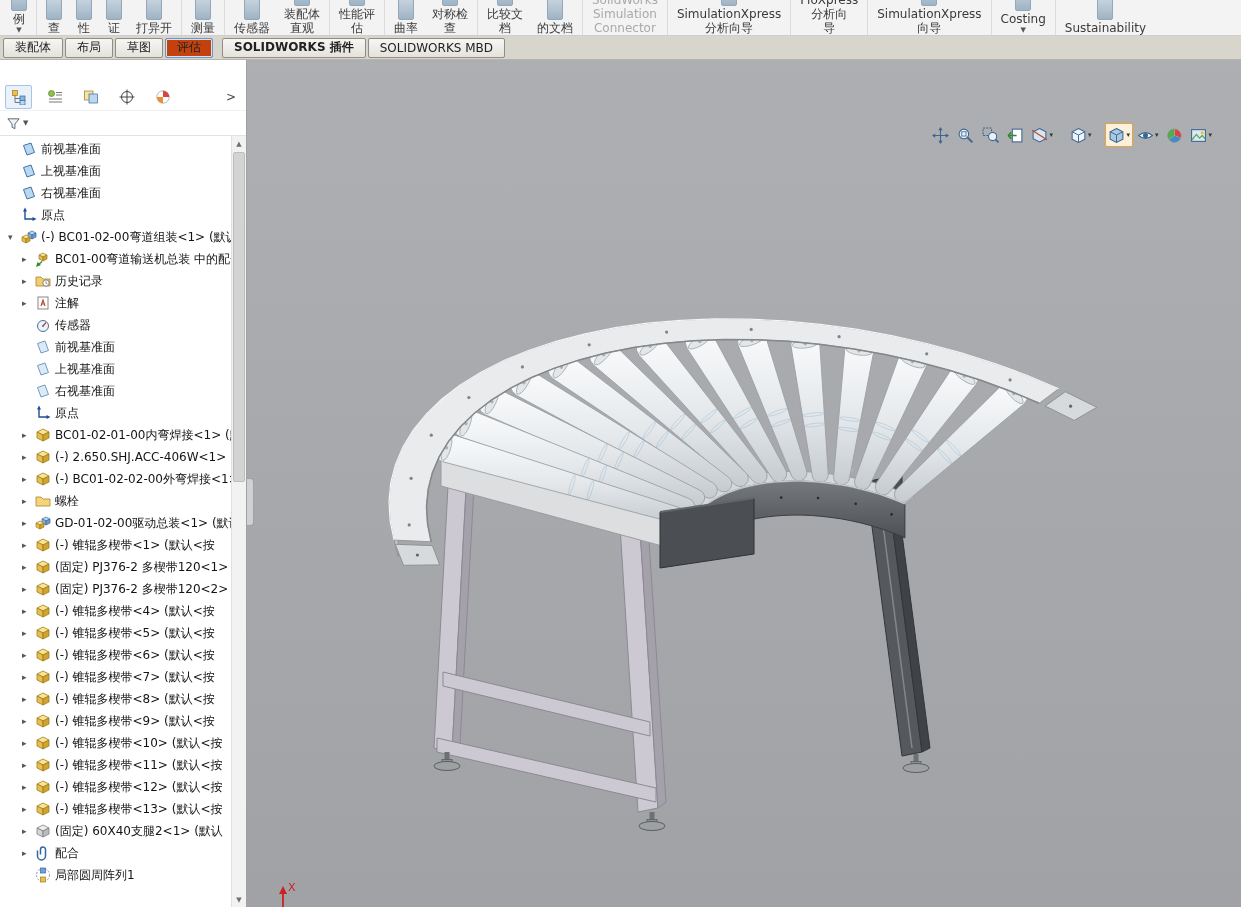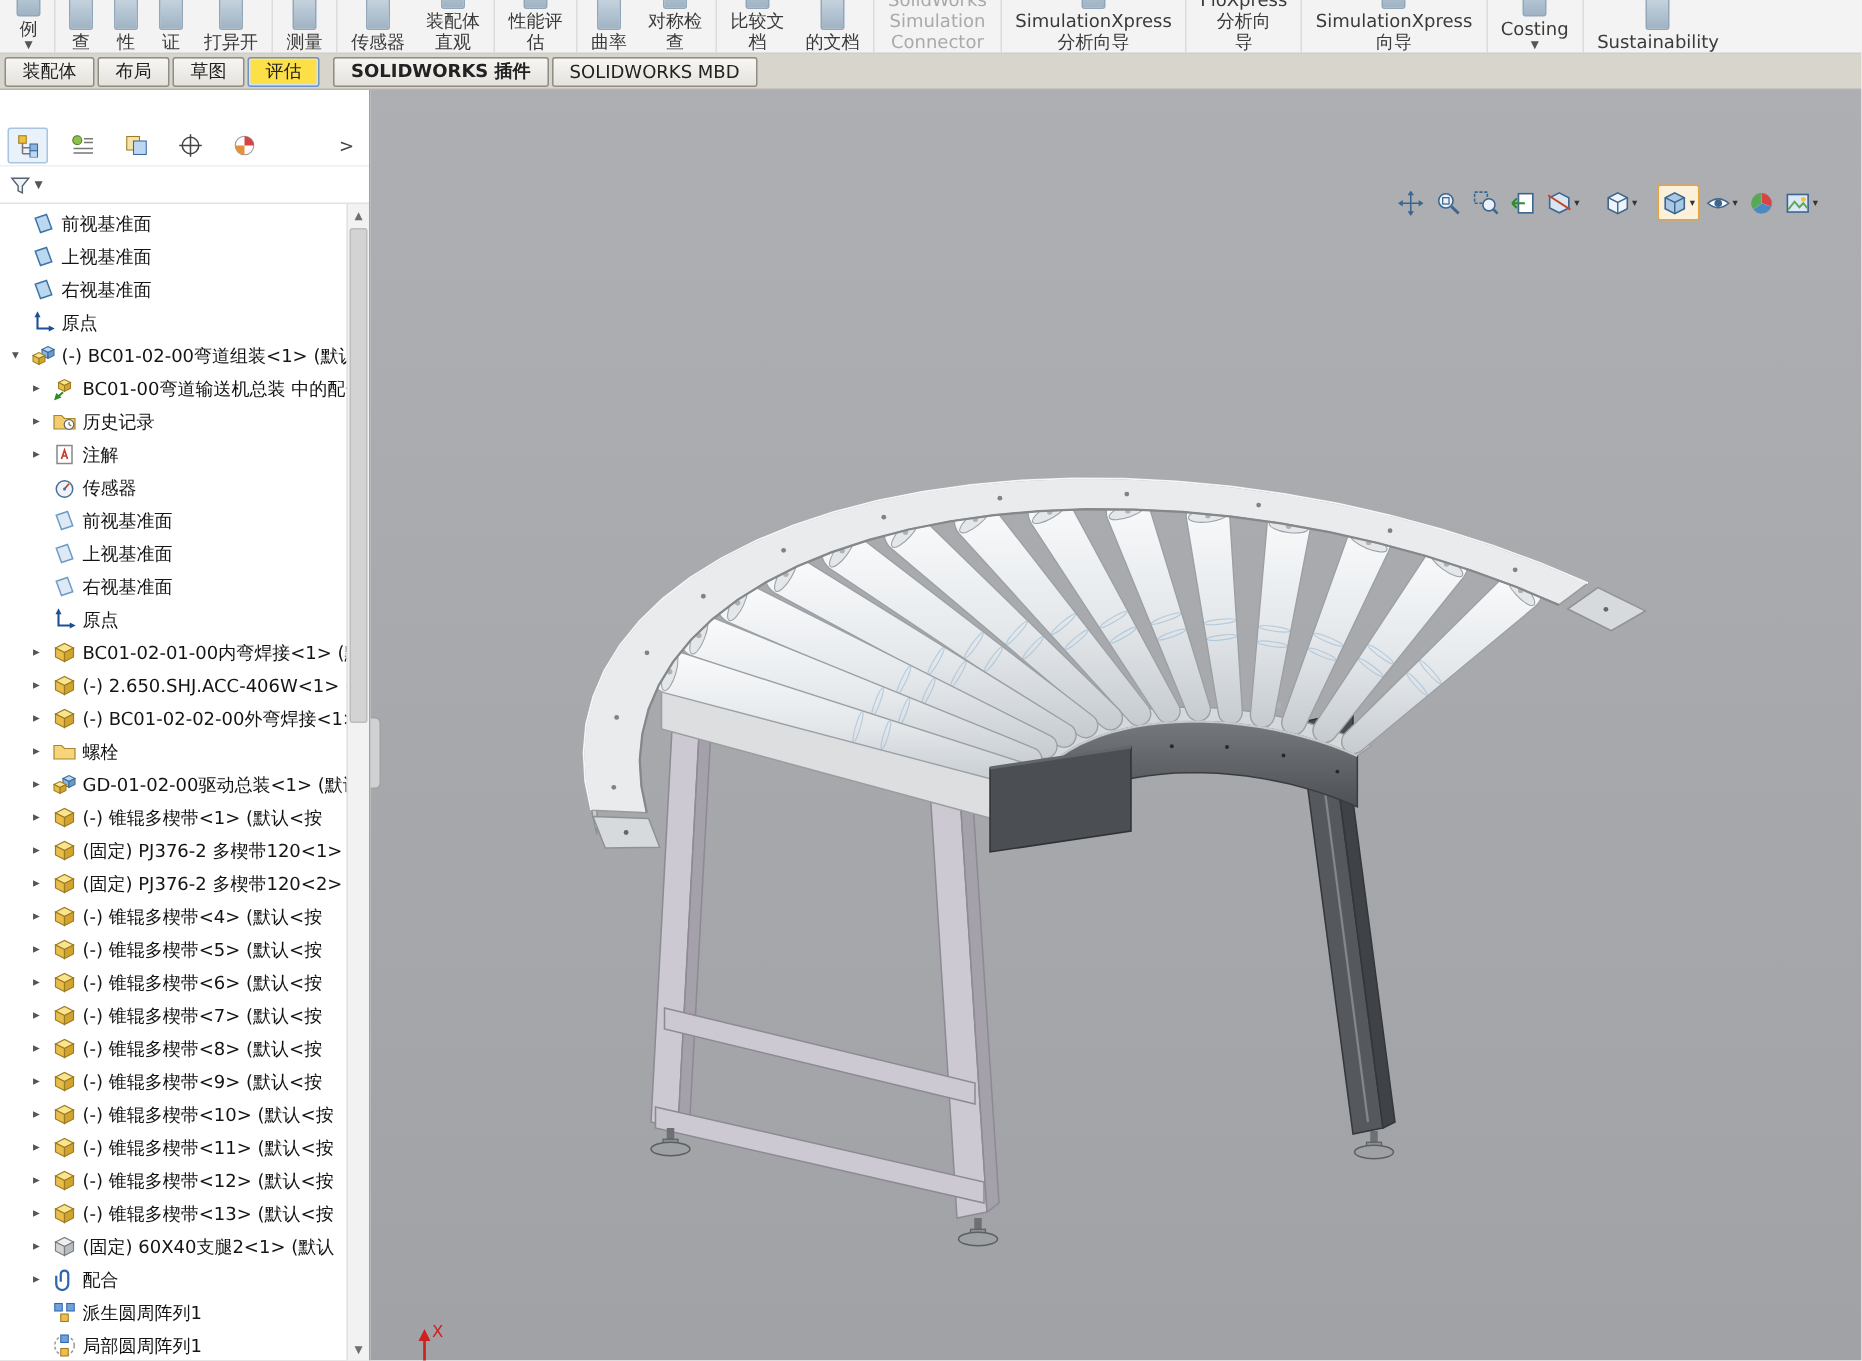--- a/index.html
+++ b/index.html
@@ -15,21 +15,21 @@
   .rib-label{font-size:12px;line-height:14px;color:#3a3a3a;text-align:center;white-space:pre-line;}
   .rib-caret{font-size:7px;color:#555;line-height:9px;}
   .rib-sep{width:1px;align-self:stretch;background:#dcdcdc;margin:0 2px;}
   .rib-item.disabled .rib-label{color:#a9a9a9;}
 
   
   .tabrow{position:absolute;left:0;top:36px;width:1241px;height:24px;background:#d8d5cd;
     border-bottom:1px solid #b7b4ac;display:flex;align-items:center;padding-left:3px;gap:2px;z-index:10;}
   .tab-btn{height:20px;padding:0 11px;font-size:12px;color:#222;display:flex;align-items:center;
     background:linear-gradient(#f7f6f4,#e4e2db);border:1px solid #908d85;border-radius:2px;white-space:nowrap;}
-  .tab-btn.active{background:#fde047;border-color:#6f94c4;box-shadow:inset 0 0 0 1px #d4e2f2;}
+  .tab-btn.active{background:#c2410c;border-color:#6f94c4;box-shadow:inset 0 0 0 1px #d4e2f2;}
 
   
   .viewport{position:absolute;left:0;top:60px;width:1241px;height:847px;background:linear-gradient(#adafb2,#a0a2a5);}
   #model-svg{position:absolute;left:0;top:0;width:1241px;height:907px;z-index:1;}
 
   
   .hud{position:absolute;top:63px;right:26px;z-index:5;display:flex;align-items:center;gap:1px;}
   .hud-btn{height:24px;min-width:24px;padding:0 2px;display:flex;align-items:center;justify-content:center;
     gap:1px;border:1px solid transparent;border-radius:2px;}
   .hud-btn svg{width:17px;height:17px;display:block;}
@@ -872,32 +872,20 @@
             <path d="M5.5,9.5 V4.5 a2.5,2.5 0 0 1 5,0 V11 a4,4 0 0 1 -8,0 V5.5" fill="none" stroke="#2f66ad" stroke-width="1.5"></path>
           </svg>
         </span>
         <span class="tree-label">配合</span>
       </div>
       <div class="tree-row">
         <span class="tree-indent" style="width: 14px;"></span>
         <span class="tree-arrow"></span>
         <span class="tree-icon">
           <svg viewBox="0 0 16 16">
-            <rect x="1.5" y="2" width="5" height="5" fill="#6fa3d8" stroke="#2f66ad" stroke-width="0.7"></rect>
-            <rect x="9.5" y="2" width="5" height="5" fill="#6fa3d8" stroke="#2f66ad" stroke-width="0.7"></rect>
-            <rect x="5.5" y="9" width="5" height="5" fill="#f0bd4a" stroke="#9c7c22" stroke-width="0.7"></rect>
-          </svg>
-        </span>
-        <span class="tree-label">派生圆周阵列1</span>
-      </div>
-      <div class="tree-row">
-        <span class="tree-indent" style="width: 14px;"></span>
-        <span class="tree-arrow"></span>
-        <span class="tree-icon">
-          <svg viewBox="0 0 16 16">
             <circle cx="8" cy="8" r="6.5" fill="none" stroke="#999999" stroke-dasharray="2,1.5"></circle>
             <rect x="5.5" y="1" width="5" height="5" fill="#6fa3d8" stroke="#2f66ad" stroke-width="0.7"></rect>
             <rect x="5.5" y="10" width="5" height="5" fill="#f0bd4a" stroke="#9c7c22" stroke-width="0.7"></rect>
           </svg>
         </span>
         <span class="tree-label">局部圆周阵列1</span>
       </div>
     </div>
 </div>
 <div class="panel-handle"></div>

